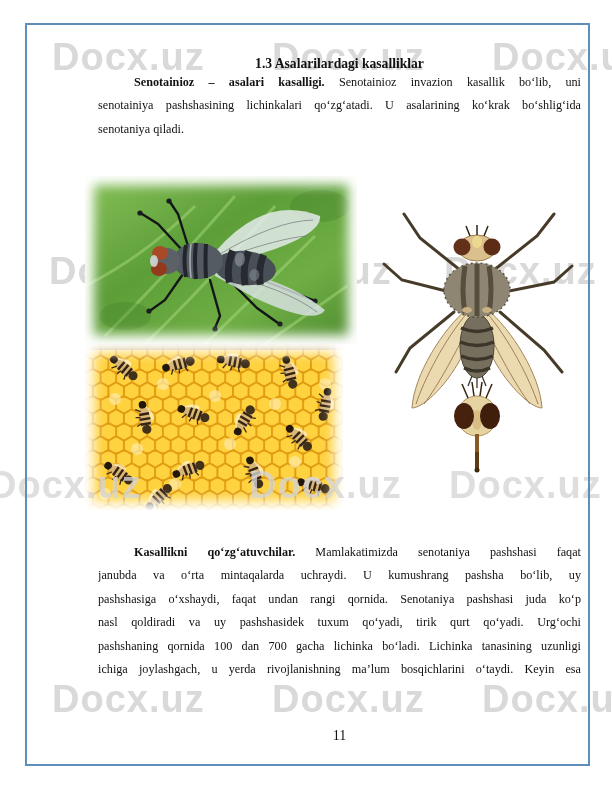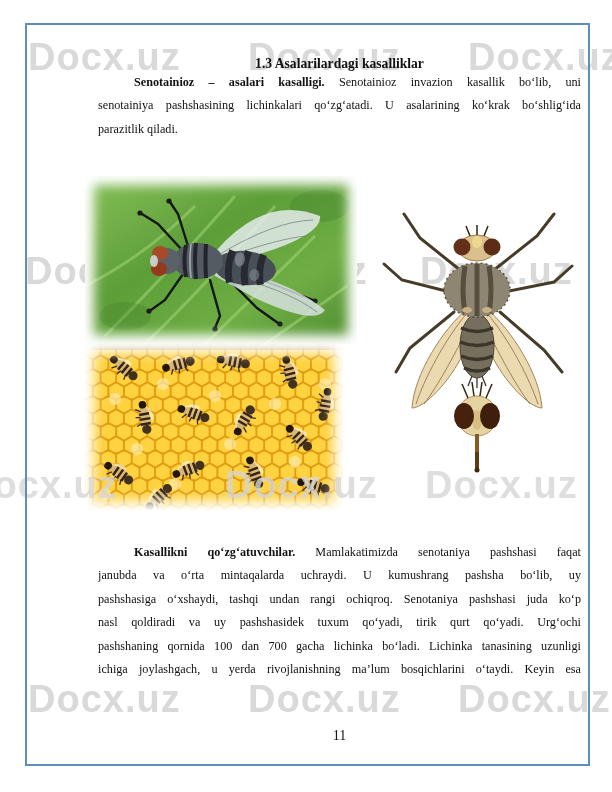--- a/index.html
+++ b/index.html
@@ -8,21 +8,21 @@
     background:#ffffff; font-family:"Liberation Serif", serif; color:#111;
   }
   .page-border {
     position:absolute; left:25px; top:23px; width:561px; height:739px;
     border:2px solid #5e8fba; z-index:4; pointer-events:none;
   }
   
   .watermarks span {
     position:absolute; z-index:0; white-space:nowrap;
     font-family:"Liberation Sans", sans-serif; font-weight:bold;
-    font-size:38px; letter-spacing:1px; line-height:1; color:#d9d9d9;
+    font-size:38px; letter-spacing:1px; line-height:1; color:#d9d9d9;padding-left:24px;
   }
   .watermarks span.over { z-index:2; color:rgba(213,213,213,0.78); }
   .wm1  { left:28px;  top:38px; }
   .wm2  { left:248px; top:38px; }
   .wm3  { left:468px; top:38px; }
   .wm4  { left:25px;  top:252px; }
   .wm5  { left:215px; top:252px; }
   .wm6  { left:420px; top:252px; }
   .wm7  { left:-35px; top:466px; }
   .wm8  { left:225px; top:466px; }
@@ -74,21 +74,21 @@
     <span class="wm12">Docx.uz</span>
   </div>
 
   <div class="page-border"></div>
 
   <div class="text-block doc-title">1.3 Asalarilardagi kasalliklar</div>
 
   <div class="text-block para para1">
       <div class="line indent"><b>Senotainioz – asalari kasalligi.</b> Senotainioz invazion kasallik boʻlib, uni</div>
       <div class="line">senotainiya pashshasining lichinkalari qoʻzgʻatadi. U asalarining koʻkrak boʻshligʻida</div>
-      <div class="line last">parazitlik qiladi.</div>
+      <div class="line last">senotaniya qiladi.</div>
     </div>
 
   <div class="fig fig-fly-photo soft-edge" aria-label="Senotainia fly sitting on a green leaf">
     <svg viewBox="0 0 272 168" preserveAspectRatio="none">
       <defs>
         <linearGradient id="leafGrad" x1="0" y1="0" x2="1" y2="1">
           <stop offset="0" stop-color="#86c058"></stop>
             <stop offset="0.4" stop-color="#5d9e38"></stop>
           <stop offset="0.7" stop-color="#6fae44"></stop>
             <stop offset="1" stop-color="#4f8c31"></stop>
@@ -276,21 +276,21 @@
       <line x1="105" y1="234" x2="105" y2="268" stroke="#8a5a26" stroke-width="4"></line>
       <line x1="105" y1="252" x2="105" y2="268" stroke="#5f3a12" stroke-width="4"></line>
       <circle cx="105" cy="270" r="2.5" fill="#3f2708"></circle>
     </svg>
   </div>
 
 
   <div class="text-block para para2">
       <div class="line indent"><b>Kasallikni qoʻzgʻatuvchilar.</b> Mamlakatimizda  senotaniya pashshasi faqat</div>
       <div class="line">janubda va oʻrta mintaqalarda uchraydi. U kumushrang pashsha boʻlib, uy</div>
-      <div class="line">pashshasiga oʻxshaydi, tashqi undan rangi ochiqroq. Senotaniya pashshasi juda koʻp</div>
+      <div class="line">pashshasiga oʻxshaydi, faqat undan rangi qornida. Senotaniya pashshasi juda koʻp</div>
       <div class="line">nasl qoldiradi va uy pashshasidek tuxum qoʻyadi, tirik qurt qoʻyadi. Urgʻochi</div>
       <div class="line">pashshaning qornida 100 dan 700 gacha lichinka boʻladi. Lichinka tanasining uzunligi</div>
       <div class="line">ichiga joylashgach, u yerda rivojlanishning maʼlum bosqichlarini oʻtaydi. Keyin esa</div>
     </div>
 
   <div class="text-block pagenum">11</div>
 
 </div>
 
 </body></html>

